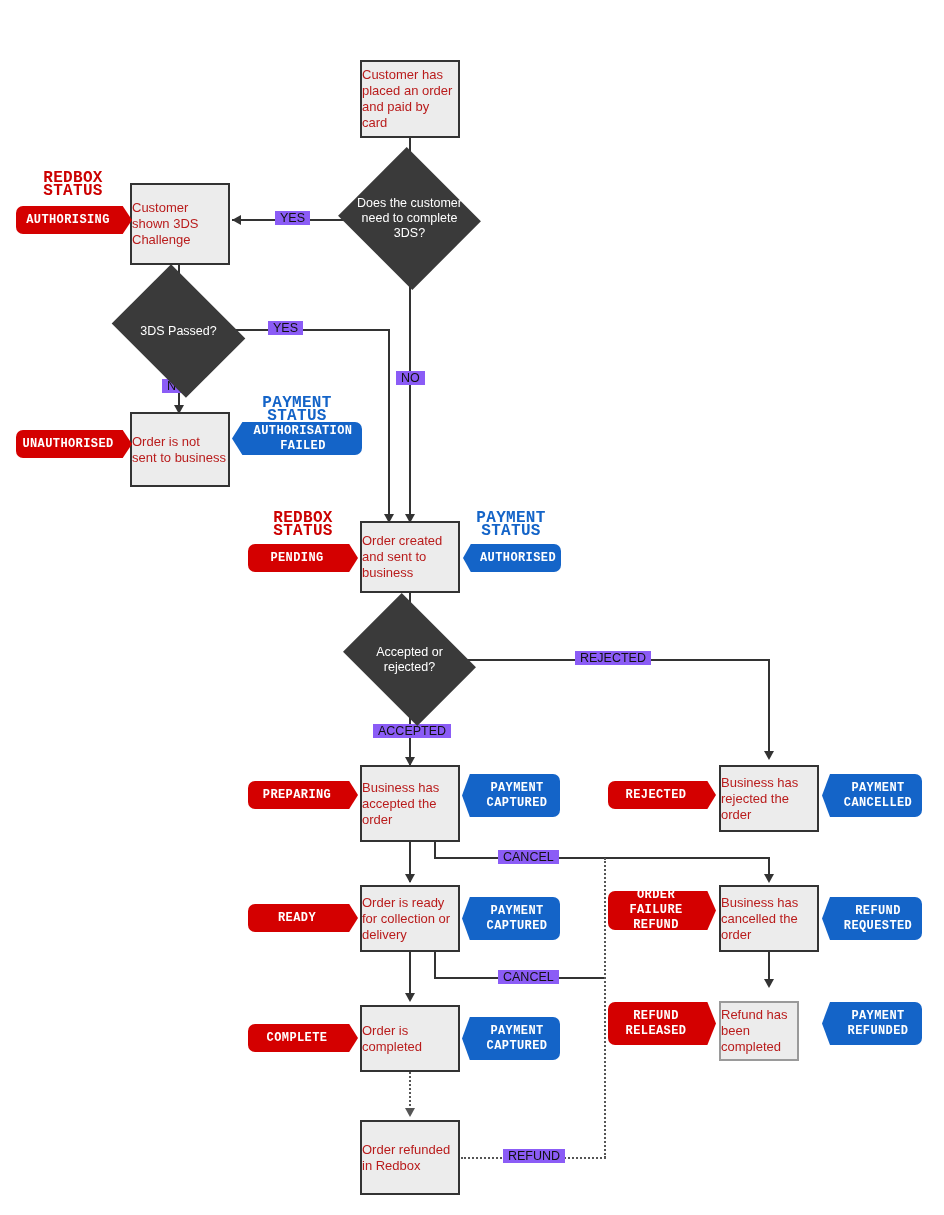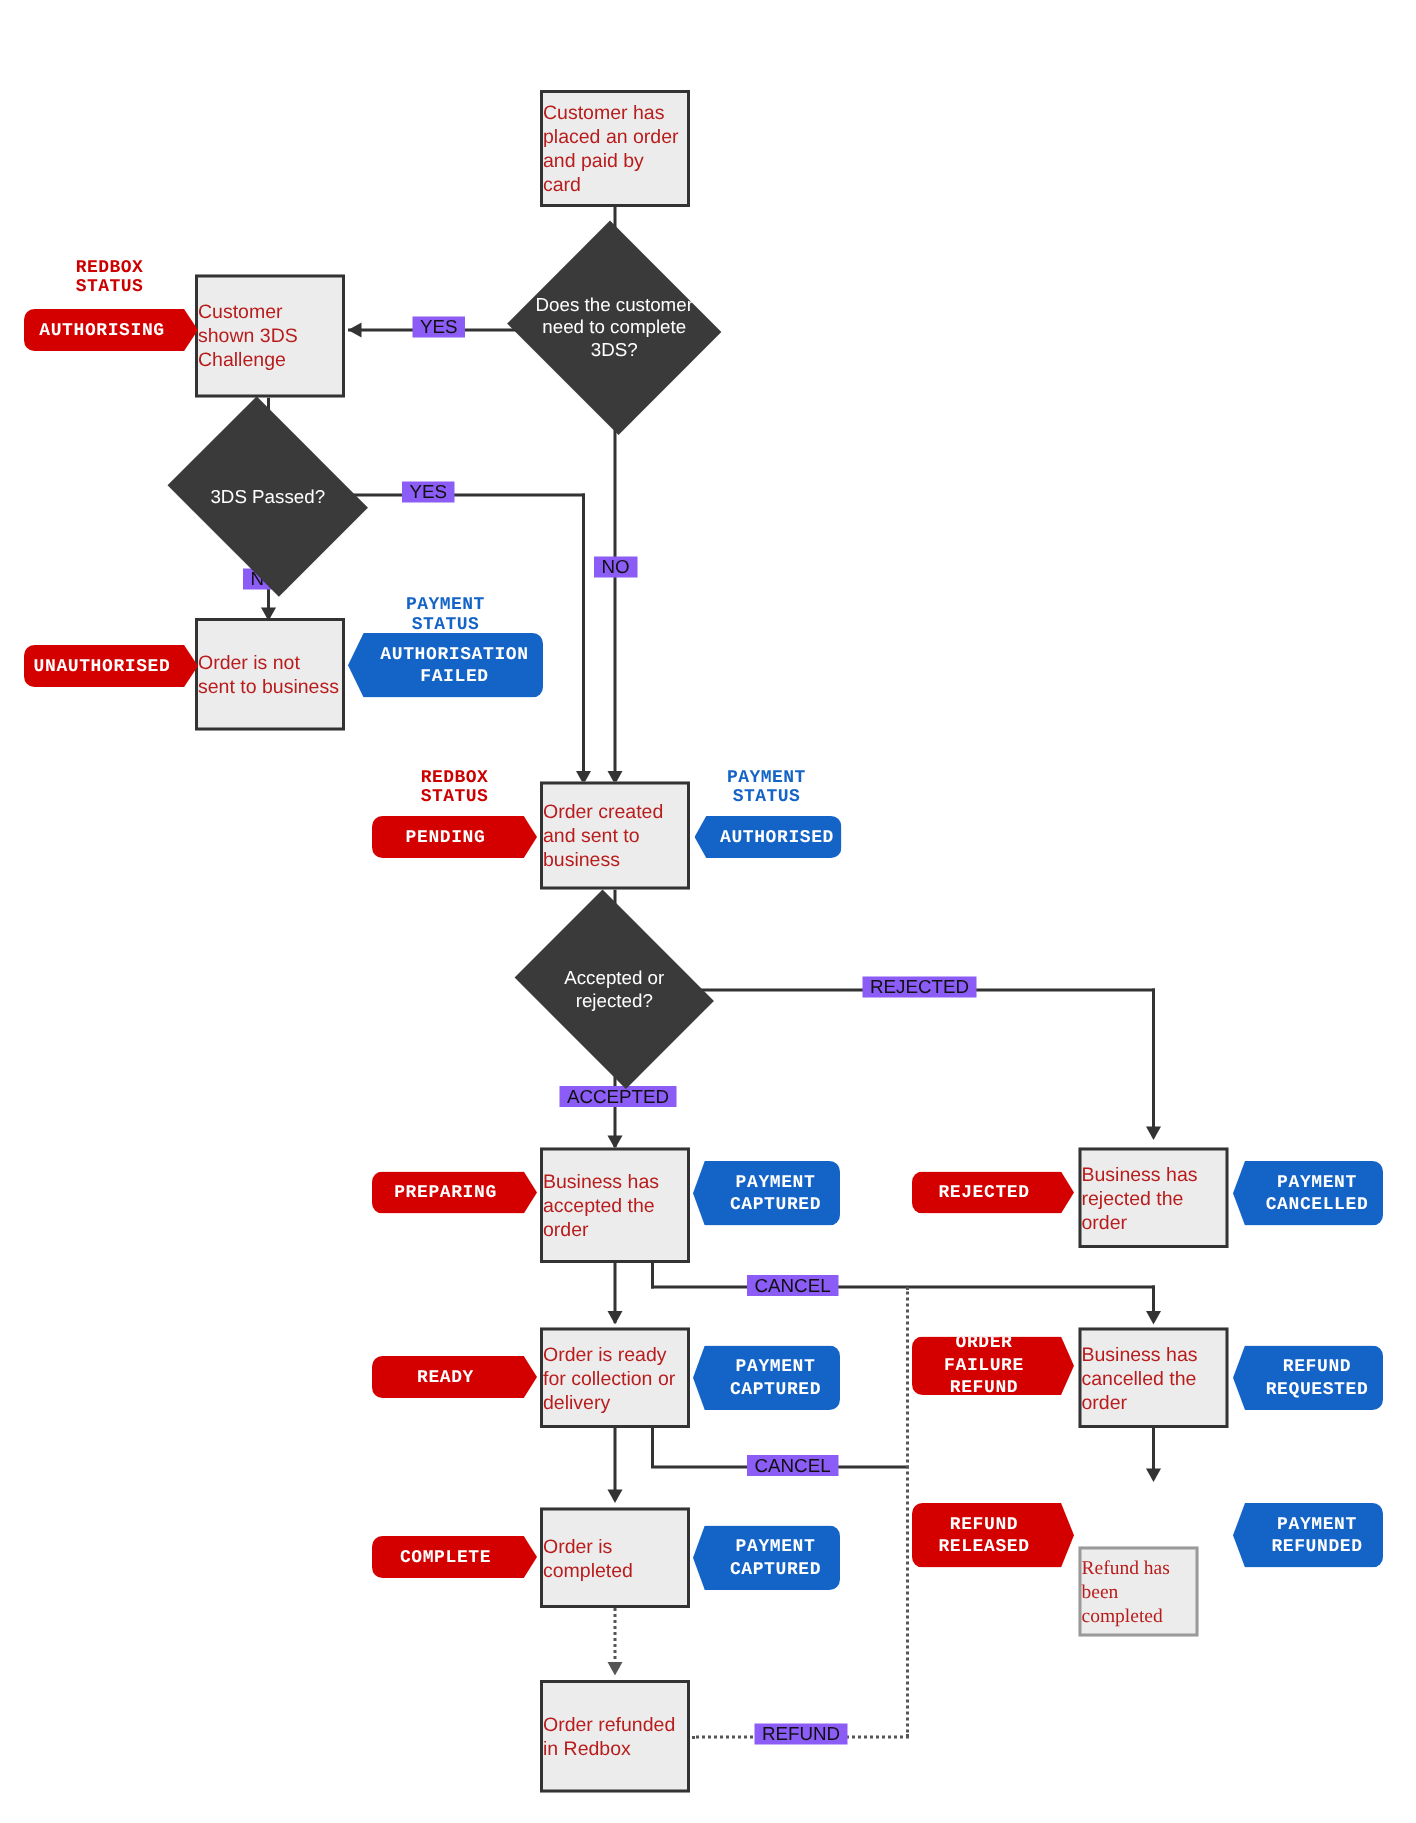--- a/index.html
+++ b/index.html
@@ -71,21 +71,21 @@
     clip-path:polygon(8% 0%, 100% 0%, 100% 100%, 8% 100%, 0% 50%);
     padding-left:12px;
   }
 
   
   .caption{
     position:absolute;
     text-align:center;
     font-family:"Liberation Mono","DejaVu Sans Mono",monospace;
     font-weight:bold;
-    font-size:12px;
+    font-size:16px;
     line-height:12.5px;
     letter-spacing:.3px;
     z-index:7;
   }
   .caption.red{color:#cc0000;}
   .caption.blue{color:#1464c8;}
 
   
   .ln{position:absolute;background:#333333;z-index:3;}
   .ln.h{height:2px;}
@@ -206,21 +206,21 @@
   <div class="box" style="left:130px;top:412px;width:100px;height:75px;">
     <span>Order is not sent to business</span>
   </div>
   <div class="badge red" style="left:16px;top:430px;width:116px;height:28px;">
     <span>UNAUTHORISED</span>
   </div>
   <div class="caption blue" style="left:232px;top:397px;width:130px;">
     <div>PAYMENT</div>
     <div>STATUS</div>
   </div>
-  <div class="badge blue" style="left:232px;top:422px;width:130px;height:43px;">
+  <div class="badge blue" style="left:232px;top:422px;width:130px;height:33px;">
     <span>AUTHORISATION FAILED</span>
   </div>
 
   <div class="box" style="left:360px;top:521px;width:100px;height:72px;">
     <span>Order created and sent to business</span>
   </div>
   <div class="caption red" style="left:248px;top:512px;width:110px;">
     <div>REDBOX</div>
     <div>STATUS</div>
   </div>
@@ -283,21 +283,21 @@
   <div class="box" style="left:360px;top:1005px;width:100px;height:67px;">
     <span>Order is completed</span>
   </div>
   <div class="badge red" style="left:248px;top:1024px;width:110px;height:28px;">
     <span>COMPLETE</span>
   </div>
   <div class="badge blue" style="left:462px;top:1017px;width:98px;height:43px;">
     <span>PAYMENT CAPTURED</span>
   </div>
 
-  <div class="box light" style="left:719px;top:1031px;width:80px;height:60px;font-family:Liberation Serif, serif;">
+  <div class="box light" style="left:719px;top:1001px;width:80px;height:60px;">
     <span>Refund has been completed</span>
   </div>
   <div class="badge red" style="left:608px;top:1002px;width:108px;height:43px;">
     <span>REFUND RELEASED</span>
   </div>
   <div class="badge blue" style="left:822px;top:1002px;width:100px;height:43px;">
     <span>PAYMENT REFUNDED</span>
   </div>
 
   <div class="box" style="left:360px;top:1120px;width:100px;height:75px;">

